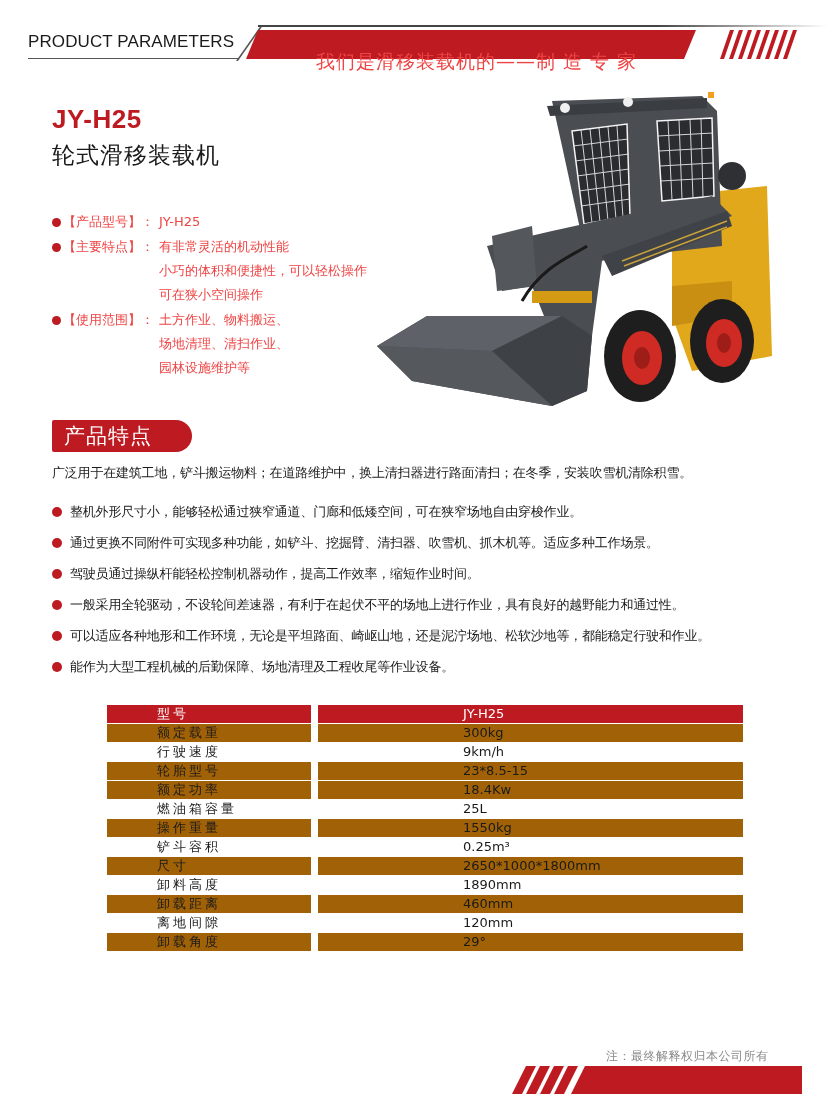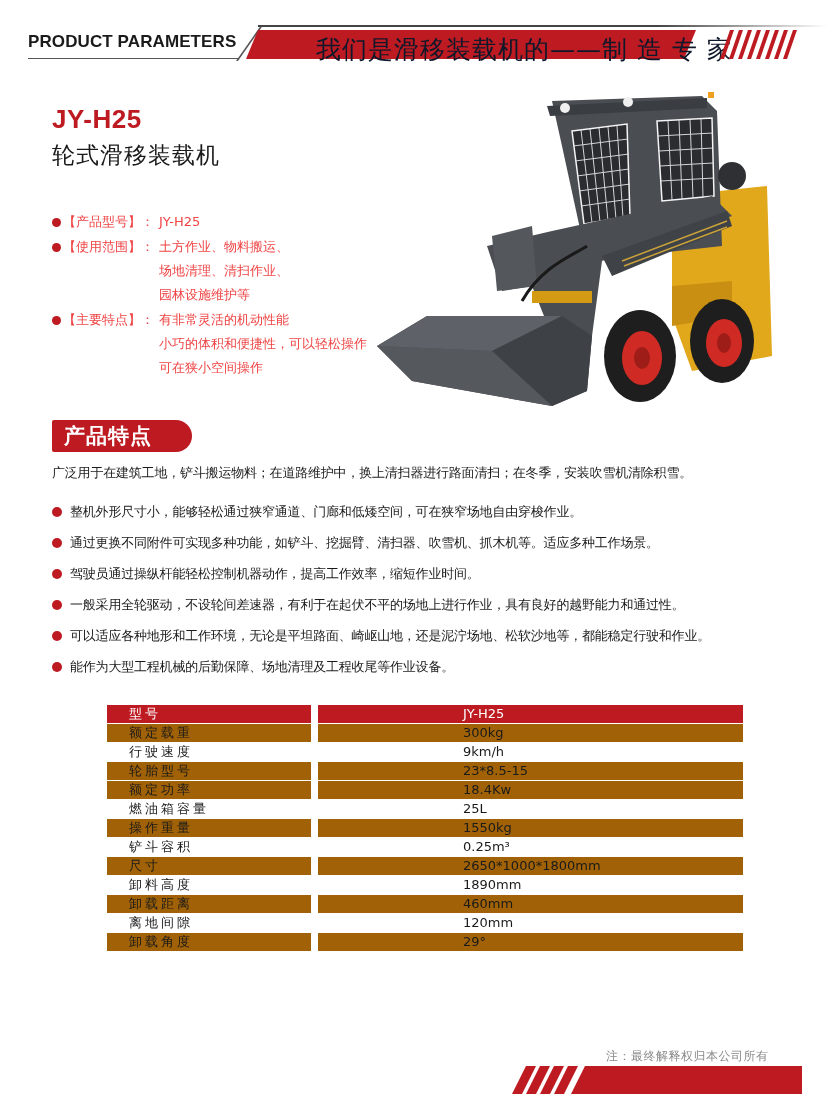--- a/index.html
+++ b/index.html
@@ -2,41 +2,41 @@
 <html><head>
 <meta charset="utf-8">
 <style>
   * { box-sizing: border-box; margin: 0; padding: 0; }
   html, body { width: 840px; height: 1119px; background: #ffffff; overflow: hidden; }
   body { position: relative; font-family: "DejaVu Sans", "Liberation Sans", sans-serif; color: #1a1a1a; }
 
   
   .hdr-title {
     position: absolute; left: 28px; top: 32px;
-    font-family: "Liberation Sans", sans-serif; font-weight: 700; font-size: 17px;
+    font-family: "Liberation Sans", sans-serif; font-weight: 400; font-size: 17px;
     color: #1a1a1a; letter-spacing: 0.1px;
   }
   .hdr-underline {
     position: absolute; left: 28px; top: 58px; width: 210px; height: 1px; background: #555;
   }
   .hdr-slash {
     position: absolute; left: 236px; top: 25px; width: 2px; height: 36px; background: #555;
     transform: skewX(-35deg); transform-origin: bottom left;
   }
   .hdr-topline {
     position: absolute; left: 258px; top: 25px; width: 570px; height: 2px;
     background: linear-gradient(to right, #444 0%, #444 70%, rgba(68,68,68,0) 100%);
   }
   .hdr-band {
     position: absolute; left: 246px; top: 30px; width: 450px; height: 29px; background: #bd1a21;
     clip-path: polygon(12px 0, 100% 0, calc(100% - 12px) 100%, 0 100%);
   }
   .hdr-band-text {
-    position: absolute; left: 316px; top: 33px;
-    color: #0f172a; font-size: 25px; letter-spacing: 1px; white-space: nowrap;
+    position: absolute; left: 316px; top: 49px;
+    color: #ef4444; font-size: 19px; letter-spacing: 1px; white-space: nowrap;
   }
   .hdr-stripes { position: absolute; left: 720px; top: 30px; width: 80px; height: 29px; }
 
   
   .model-code {
     position: absolute; left: 52px; top: 104px;
     font-family: "Liberation Sans", sans-serif; font-weight: 700; font-size: 26px; color: #bd1a21;
     letter-spacing: 0.5px;
   }
   .model-name {
@@ -54,34 +54,34 @@
   
   .loader-image { position: absolute; left: 372px; top: 86px; width: 420px; height: 330px; }
 
   
   .section-pill {
     position: absolute; left: 52px; top: 420px; width: 140px; height: 32px;
     background: #bd1a21; border-radius: 2px 16px 16px 2px;
   }
   .section-pill-text {
     position: absolute; left: 64px; top: 422px;
-    color: #fff; font-weight: 700; font-size: 21px; letter-spacing: 1px;
+    color: #fff; font-weight: 400; font-size: 21px; letter-spacing: 1px;
   }
   .intro-text {
     position: absolute; left: 52px; top: 464px; width: 780px;
     font-weight: 400; font-size: 13px; color: #1a1a1a; white-space: nowrap; letter-spacing: -0.2px;
   }
   .feature-list { position: absolute; left: 52px; top: 496px; width: 780px; }
   .feature-item { display: flex; align-items: center; height: 31px; font-size: 13px; color: #1a1a1a; white-space: nowrap; letter-spacing: -0.2px; }
   .feature-dot { width: 10px; height: 10px; border-radius: 50%; background: #bd1a21; margin-right: 8px; flex: none; }
 
   
   .spec-table { position: absolute; left: 107px; top: 705px; width: 650px; }
   .spec-row { display: flex; height: 19px; margin-bottom: 0px; }
-  .spec-cell-l { width: 204px; height: 18px; padding-left: 22px; font-size: 13px; line-height: 18px; letter-spacing: 3px; color: #1a1a1a; white-space: nowrap; }
+  .spec-cell-l { width: 204px; height: 18px; padding-left: 50px; font-size: 13px; line-height: 18px; letter-spacing: 3px; color: #1a1a1a; white-space: nowrap; }
   .spec-gap { width: 7px; }
   .spec-cell-r { width: 425px; height: 18px; padding-left: 145px; font-size: 13px; line-height: 18px; color: #1a1a1a; white-space: nowrap; }
   .spec-row.head .spec-cell-l, .spec-row.head .spec-cell-r { background: #bd1a21; color: #fff; }
   .spec-row.shade .spec-cell-l, .spec-row.shade .spec-cell-r { background: #a16207; }
 
   
   .footer-note {
     position: absolute; left: 606px; top: 1048px; font-size: 12px; color: #8a8a8a; letter-spacing: 0.5px; white-space: nowrap;
   }
   .footer-band { position: absolute; left: 512px; top: 1066px; width: 290px; height: 28px; }
@@ -114,34 +114,34 @@
 <div class="info-list">
   <div class="info-row">
     <span class="info-dot"></span>
     <span class="info-label">【产品型号】：</span>
     <div class="info-vals">
       <div>JY-H25</div>
     </div>
   </div>
   <div class="info-row">
     <span class="info-dot"></span>
+    <span class="info-label">【主要特点】：</span>
+    <div class="info-vals">
+      <div>有非常灵活的机动性能</div>
+      <div>小巧的体积和便捷性，可以轻松操作</div>
+      <div>可在狭小空间操作</div>
+    </div>
+  </div>
+  <div class="info-row">
+    <span class="info-dot"></span>
     <span class="info-label">【使用范围】：</span>
     <div class="info-vals">
       <div>土方作业、物料搬运、</div>
       <div>场地清理、清扫作业、</div>
       <div>园林设施维护等</div>
-    </div>
-  </div>
-  <div class="info-row">
-    <span class="info-dot"></span>
-    <span class="info-label">【主要特点】：</span>
-    <div class="info-vals">
-      <div>有非常灵活的机动性能</div>
-      <div>小巧的体积和便捷性，可以轻松操作</div>
-      <div>可在狭小空间操作</div>
     </div>
   </div>
 </div>
 
 <svg class="loader-image" viewBox="0 0 420 330" aria-label="skid-steer loader with bucket, grey cab and yellow body, red wheels">
 
   <polygon points="300,110 395,100 400,270 320,285 300,230" fill="#e2a81c"></polygon>
   <polygon points="300,200 360,195 360,230 300,240" fill="#c98f12"></polygon>
 
   <polygon points="180,15 330,10 345,25 350,160 215,175 190,60" fill="#4a4d52"></polygon>

